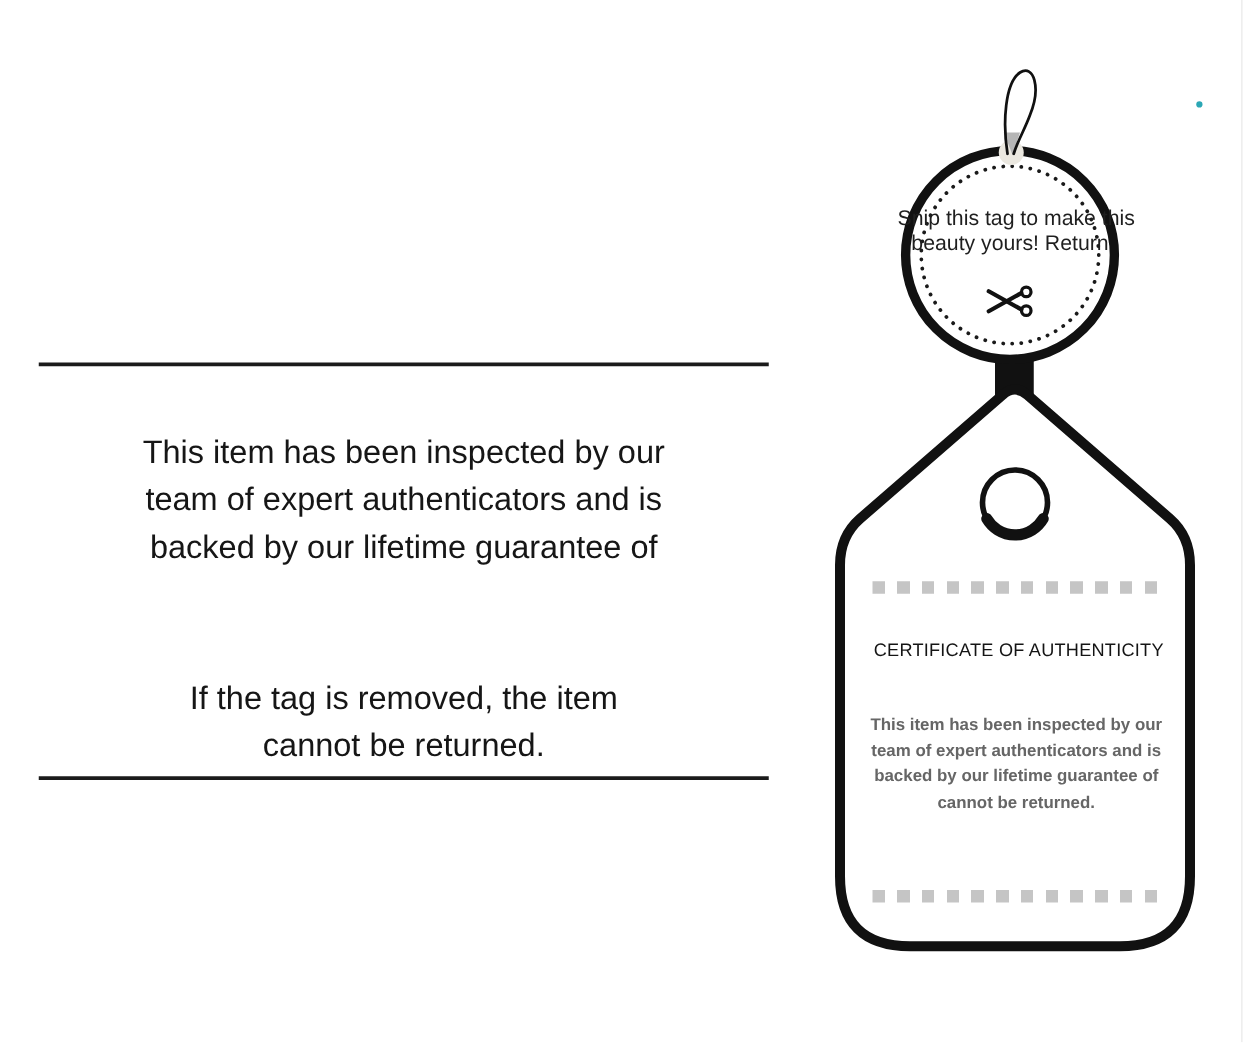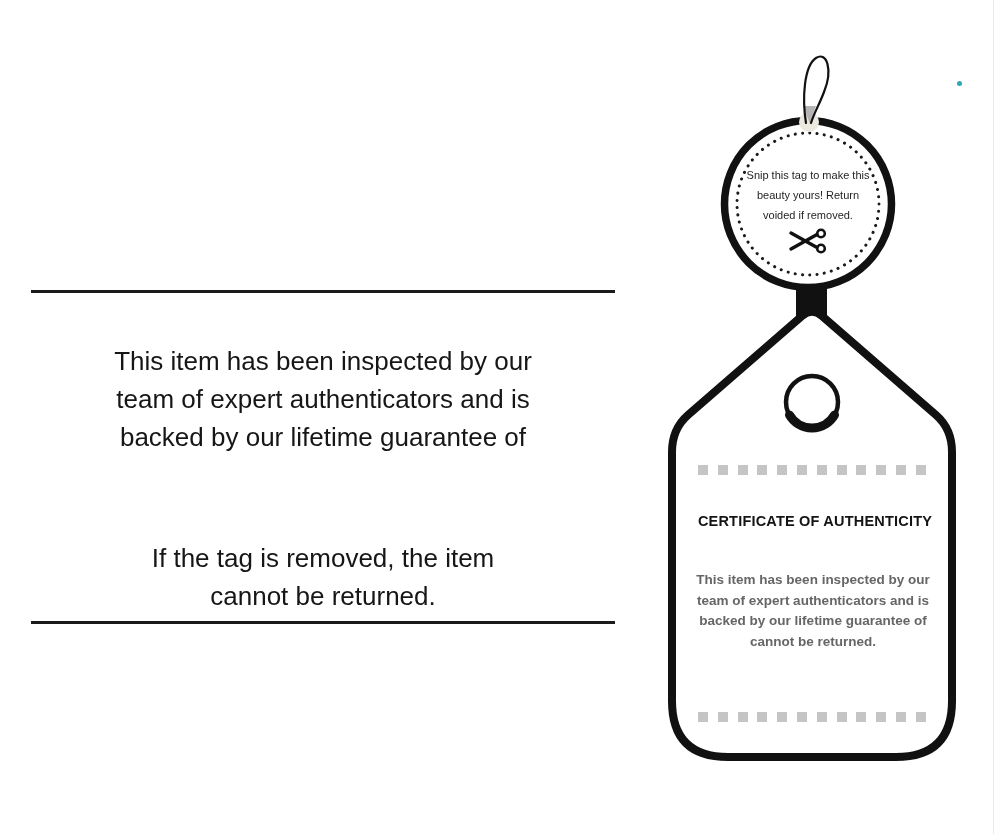--- a/index.html
+++ b/index.html
@@ -51,33 +51,33 @@
     position: absolute;
     left: 0; top: 0;
   }
   .snip-text {
     position: absolute;
     left: 718px;
     top: 165px;
     width: 180px;
     text-align: center;
     color: #1f1f1f;
-    font-size: 11px;
+    font-size: 17px;
     line-height: 20px;
   }
   .snip-text .pline { white-space: nowrap; }
   .cert-heading {
     position: absolute;
     left: 683px;
     top: 513px;
     width: 264px;
     text-align: center;
     color: #141414;
     font-size: 14.5px;
-    font-weight: 700;
+    font-weight: 400;
     letter-spacing: 0.2px;
     white-space: nowrap;
   }
   .cert-body {
     position: absolute;
     left: 686px;
     top: 570px;
     width: 254px;
     text-align: center;
     color: #666666;
@@ -146,21 +146,20 @@
       <line x1="791" y1="233" x2="817" y2="247.5" stroke="#111111" stroke-width="3.4" stroke-linecap="round"></line>
       <line x1="791" y1="249" x2="817" y2="234.5" stroke="#111111" stroke-width="3.4" stroke-linecap="round"></line>
       <circle cx="821" cy="233.5" r="3.8" fill="none" stroke="#111111" stroke-width="2.6"></circle>
       <circle cx="821" cy="248.5" r="3.8" fill="none" stroke="#111111" stroke-width="2.6"></circle>
     </g>
   </svg>
 
   <div class="snip-text">
     <div class="pline">Snip this tag to make this</div>
     <div class="pline">beauty yours! Return</div>
-    <div class="pline">voided if removed.</div>
   </div>
 
   <div class="dash-row dash-top"></div>
   <div class="dash-row dash-bottom"></div>
 
   <div class="cert-heading">CERTIFICATE OF AUTHENTICITY</div>
 
   <div class="cert-body">
     <div class="pline">This item has been inspected by our</div>
     <div class="pline">team of expert authenticators and is</div>

